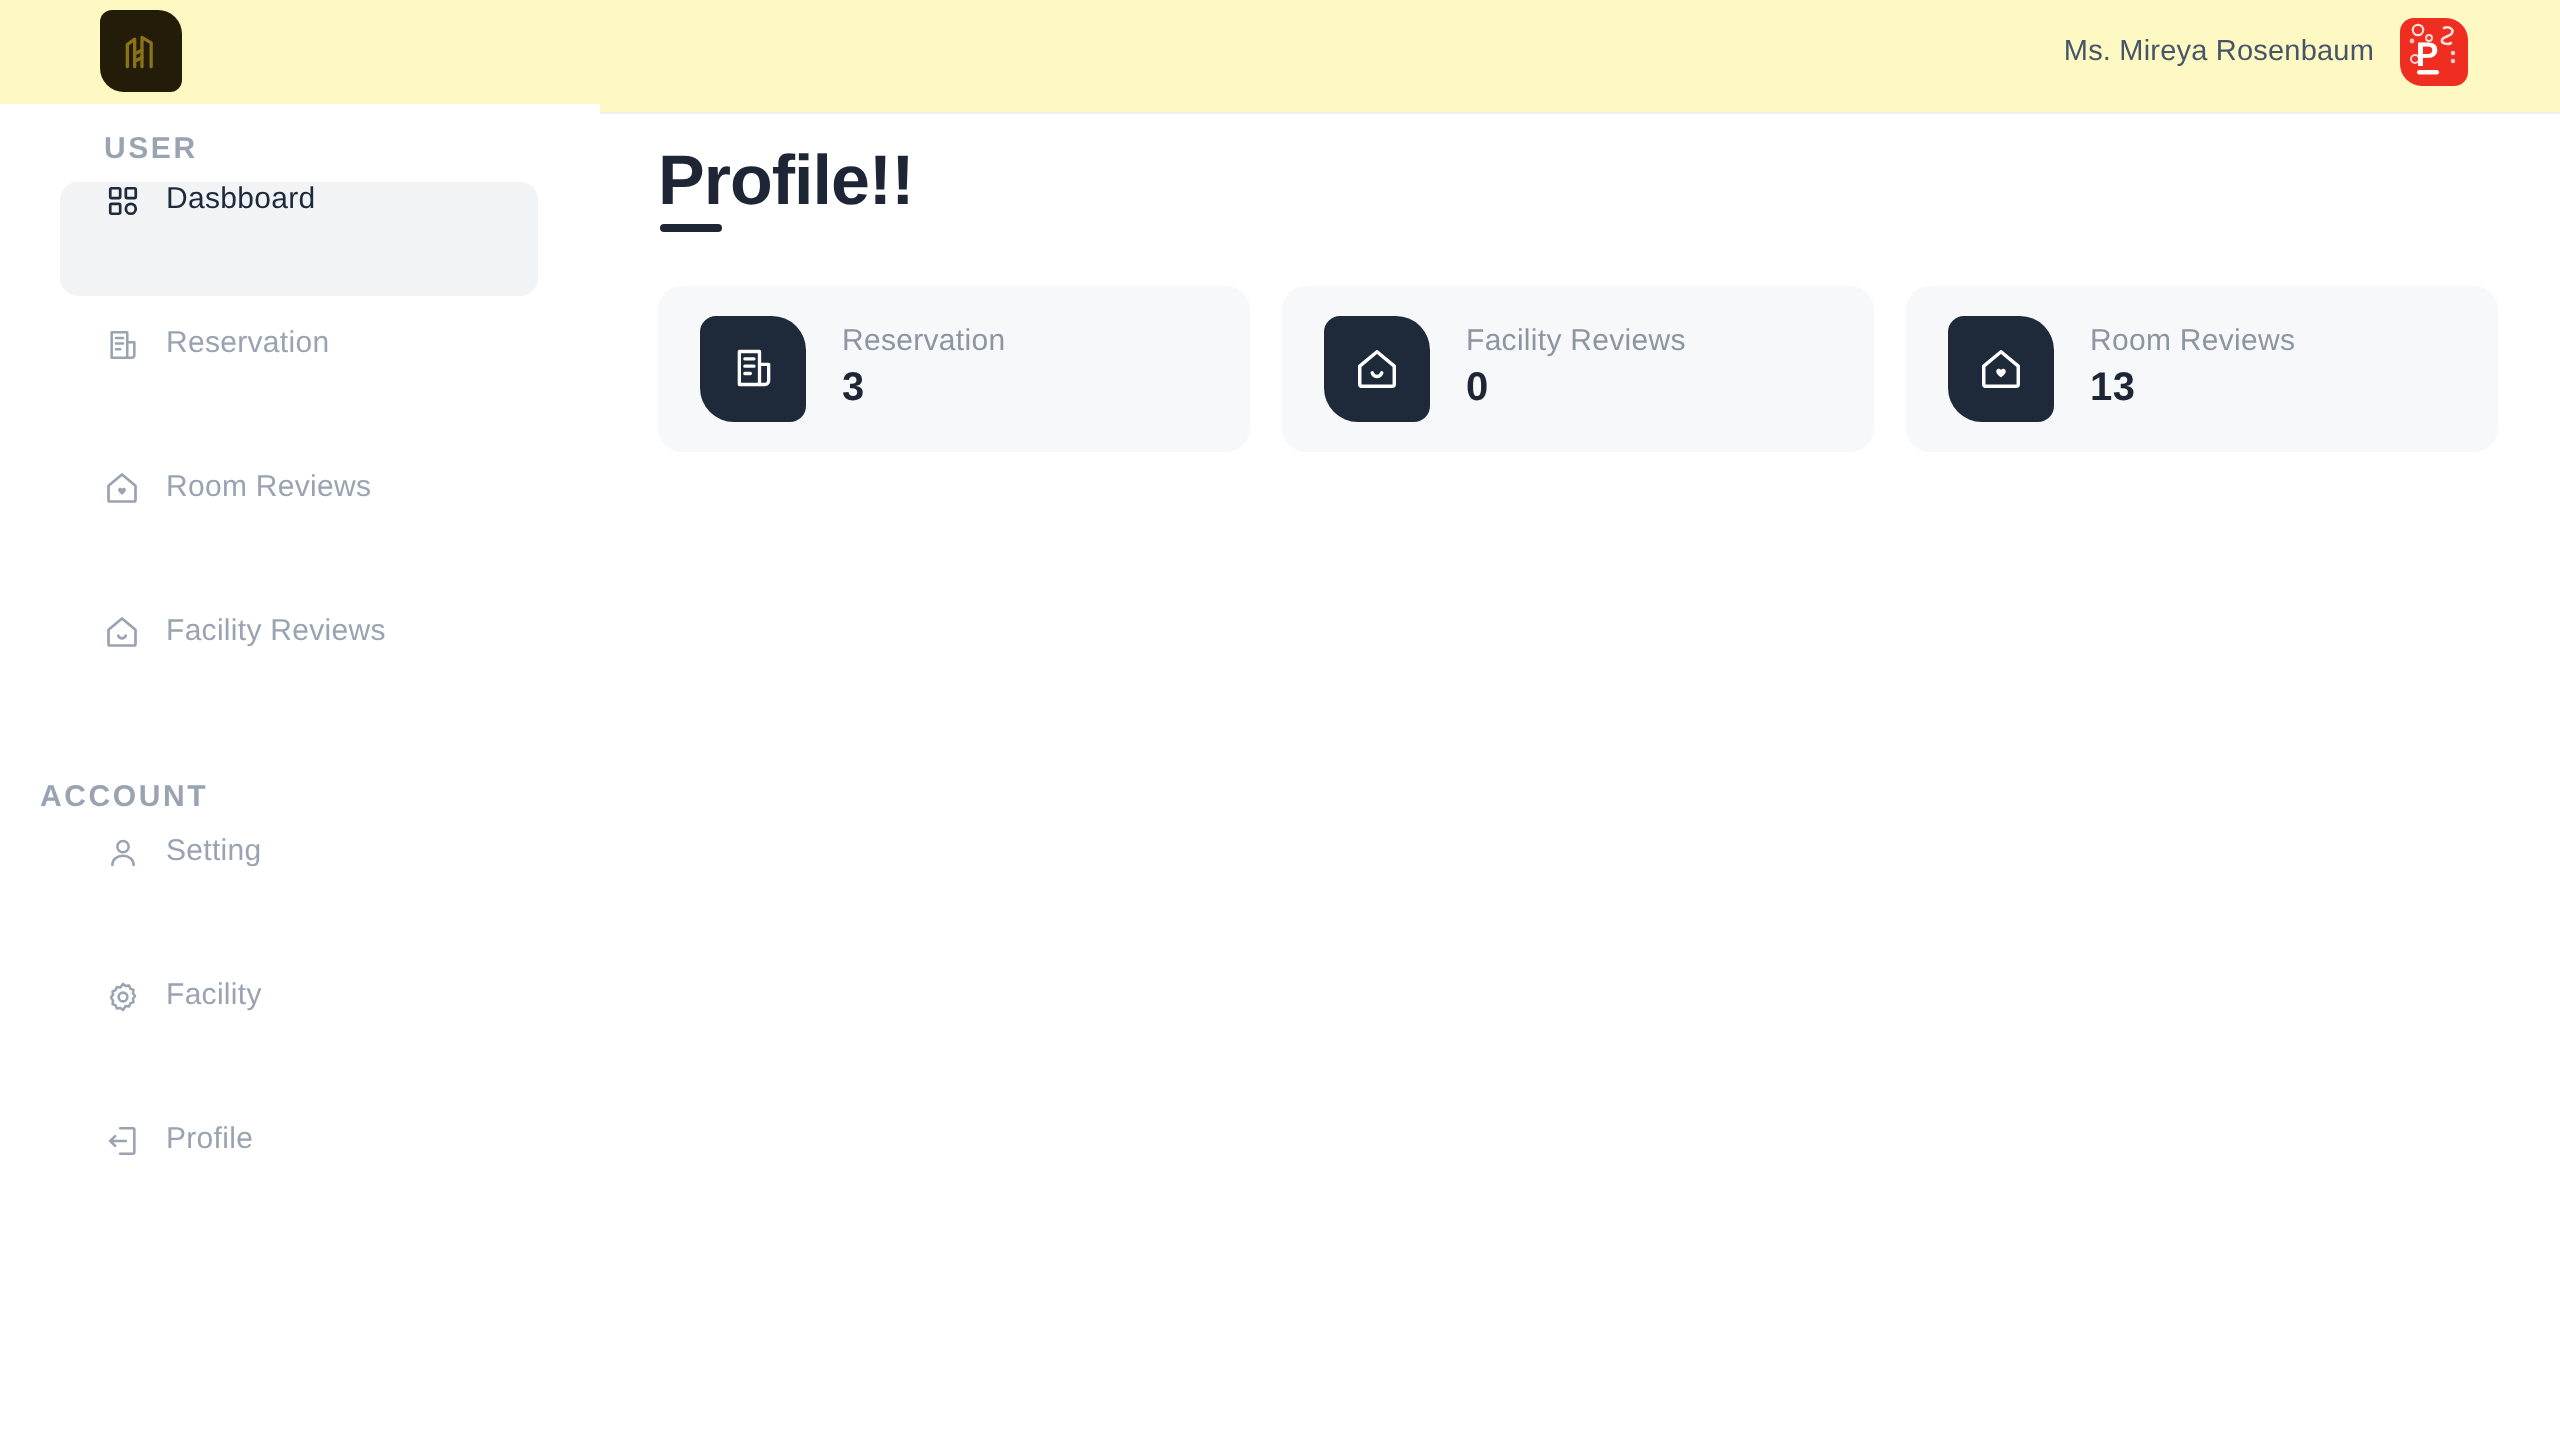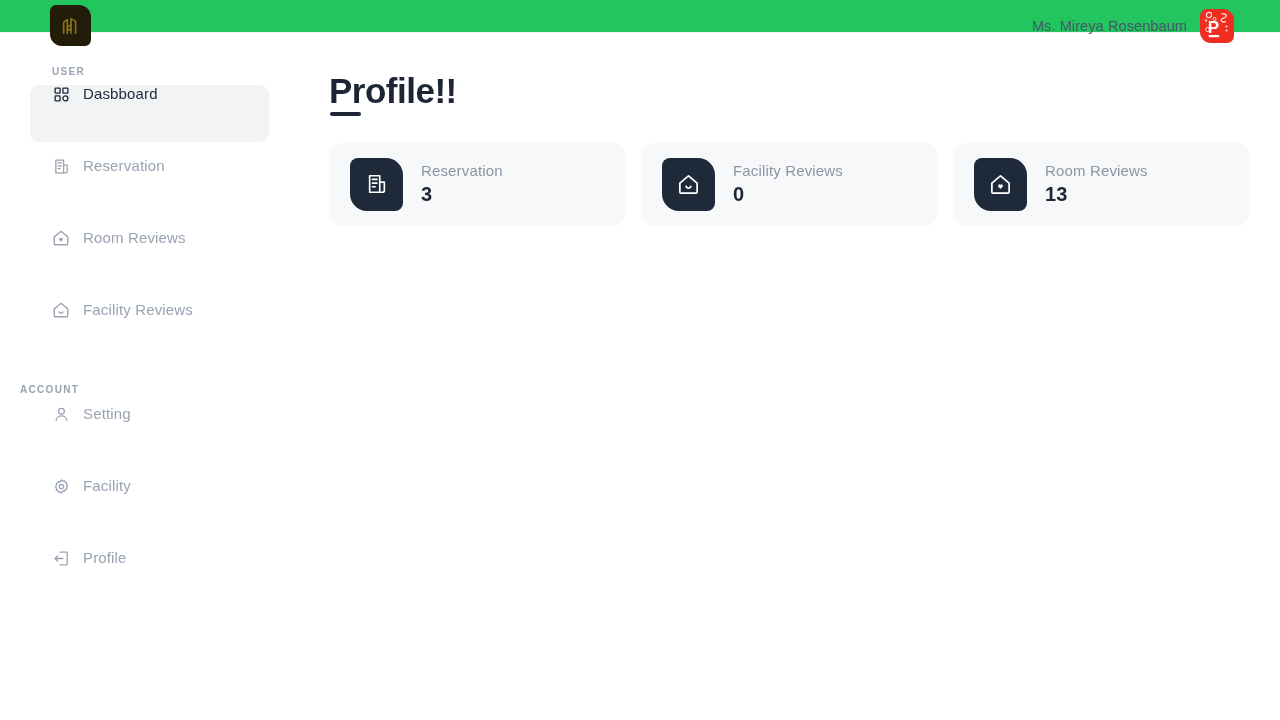--- a/index.html
+++ b/index.html
@@ -13,22 +13,22 @@
     font-family: "Liberation Sans", "DejaVu Sans", sans-serif;
     overflow: hidden;
     color: #1e293b;
   }
 
   
   .topbar {
     position: absolute;
     top: 0; left: 0;
     width: 1280px;
-    height: 33px;
-    background: #22c55e;
+    height: 57px;
+    background: #fef9c3;
     border-bottom: 1px solid #eef0f3;
     box-sizing: border-box;
   }
   .brand-logo {
     position: absolute;
     left: 50px;
     top: 5px;
     width: 41px;
     height: 41px;
     background: #231c09;
@@ -71,21 +71,21 @@
     position: absolute;
     top: 52px;
     left: 0;
     width: 300px;
     height: 668px;
     background: #ffffff;
     box-sizing: border-box;
     padding-top: 14px;
   }
   .nav-section-title {
-    font-size: 10px;
+    font-size: 15px;
     font-weight: bold;
     letter-spacing: 1.3px;
     color: #9aa3b2;
     padding-left: 52px;
     margin-bottom: 8px;
     text-transform: uppercase;
   }
   .nav-section-title.account { margin-top: 26px; margin-bottom: 10px; padding-left: 20px;}
   .nav-list { list-style: none; margin: 0; padding: 0; }
   .nav-item {

